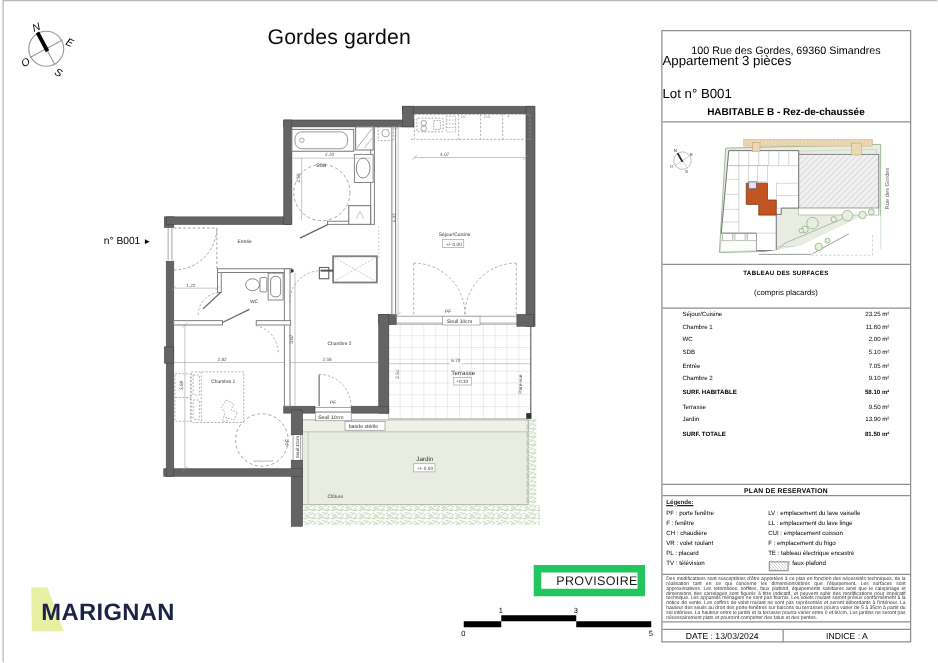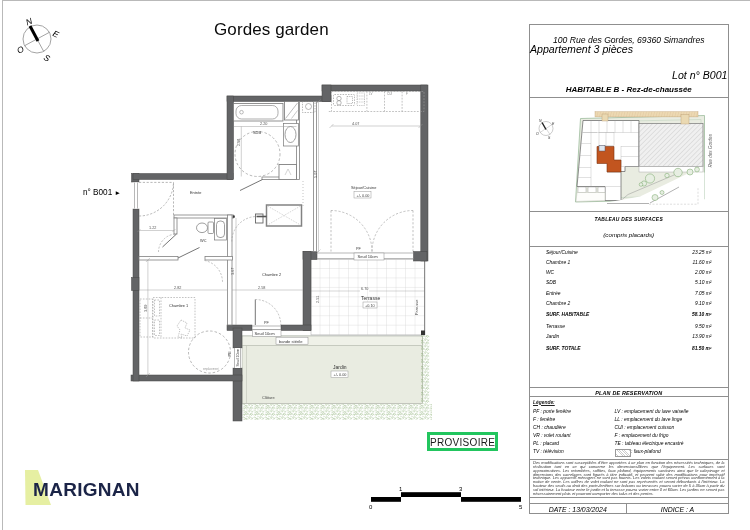--- a/index.html
+++ b/index.html
@@ -351,43 +351,43 @@
 <text x="146.6" y="312" font-size="3.8" fill="#555" stroke="none" transform="rotate(-90 146.6 312)">3.89</text>
 </g>
 
 <g stroke="#999" stroke-width="0.45">
 <line x1="236" y1="218" x2="236" y2="325"></line>
 <text x="234.4" y="275" font-size="3.8" fill="#555" stroke="none" transform="rotate(-90 234.4 275)">3.67</text>
 </g>
 </g>
 </svg>
 
-<div class="abs" style="left:427px;top:432px;width:65px;height:11px;border:3px solid #22c55e;text-align:center;font-size:10px;color:#1a1a1a;letter-spacing:.3px;padding-top:1.5px;">PROVISOIRE</div>
+<div class="abs" style="left:427px;top:452px;width:65px;height:11px;border:6px solid #22c55e;text-align:center;font-size:10px;color:#1a1a1a;letter-spacing:.3px;padding-top:1.5px;padding-left:12px;">PROVISOIRE</div>
 
 <svg class="abs" style="left:360px;top:484px;" width="175" height="28" viewBox="0 0 175 28">
 <rect x="11" y="13" width="30" height="4.8" fill="#000"></rect>
 <rect x="41" y="8.2" width="60" height="4.8" fill="#000"></rect>
 <rect x="101" y="13" width="60" height="4.8" fill="#000"></rect>
 <text x="9" y="25" font-size="6" fill="#000">0</text>
 <text x="39" y="6.5" font-size="6" fill="#000">1</text>
 <text x="99" y="6.5" font-size="6" fill="#000">3</text>
 <text x="159" y="25" font-size="6" fill="#000">5</text>
 </svg>
 
 <svg class="abs" style="left:15px;top:462px;" width="140" height="50" viewBox="0 0 140 50">
 <polygon points="10,8 23,8 36,43 10.5,43" fill="#e6efa2"></polygon>
 <text x="18" y="34" font-size="19" font-weight="bold" fill="#1b2447" letter-spacing="0.3">MARIGNAN</text>
 </svg>
 
-<div class="abs" style="left:529px;top:24px;width:197.5px;height:488px;border:1px solid #8f8f8f;font-style:italic;">
+<div class="abs" style="left:529px;top:24px;width:197.5px;height:488px;border:1px solid #8f8f8f;">
 
   <div class="abs" style="left:0;top:10px;width:197.5px;text-align:center;font-size:8.6px;color:#000;">100 Rue des Gordes, 69360 Simandres</div>
 
   <div class="abs" style="left:0;top:18px;width:197.5px;text-align:left;font-size:10.6px;color:#000;">Appartement 3 pièces</div>
-  <div class="abs" style="left:0;top:44px;width:197.5px;text-align:right;font-size:10.6px;color:#000;">Lot n° B001</div>
+  <div class="abs" style="left:0;top:44px;width:197.5px;text-align:left;font-size:10.6px;color:#000;">Lot n° B001</div>
 
   <div class="abs" style="left:0;top:59.5px;width:197.5px;text-align:center;font-size:8px;font-weight:bold;color:#000;">HABITABLE B - Rez-de-chaussée</div>
   <div class="abs" style="left:0;top:71.5px;width:197.5px;border-top:1px solid #8f8f8f;"></div>
 
   <svg class="abs" style="left:0;top:72.5px;" width="195.5" height="113" viewBox="530 96.5 195.5 113">
   <g id="siteplan">
   <defs>
   <pattern id="hatch" width="3.4" height="3.4" patternUnits="userSpaceOnUse" patternTransform="rotate(45)">
     <rect width="3.4" height="3.4" fill="#f0f0f0"></rect>
     <line x1="0" y1="0" x2="0" y2="3.4" stroke="#ababab" stroke-width="0.5"></line>

